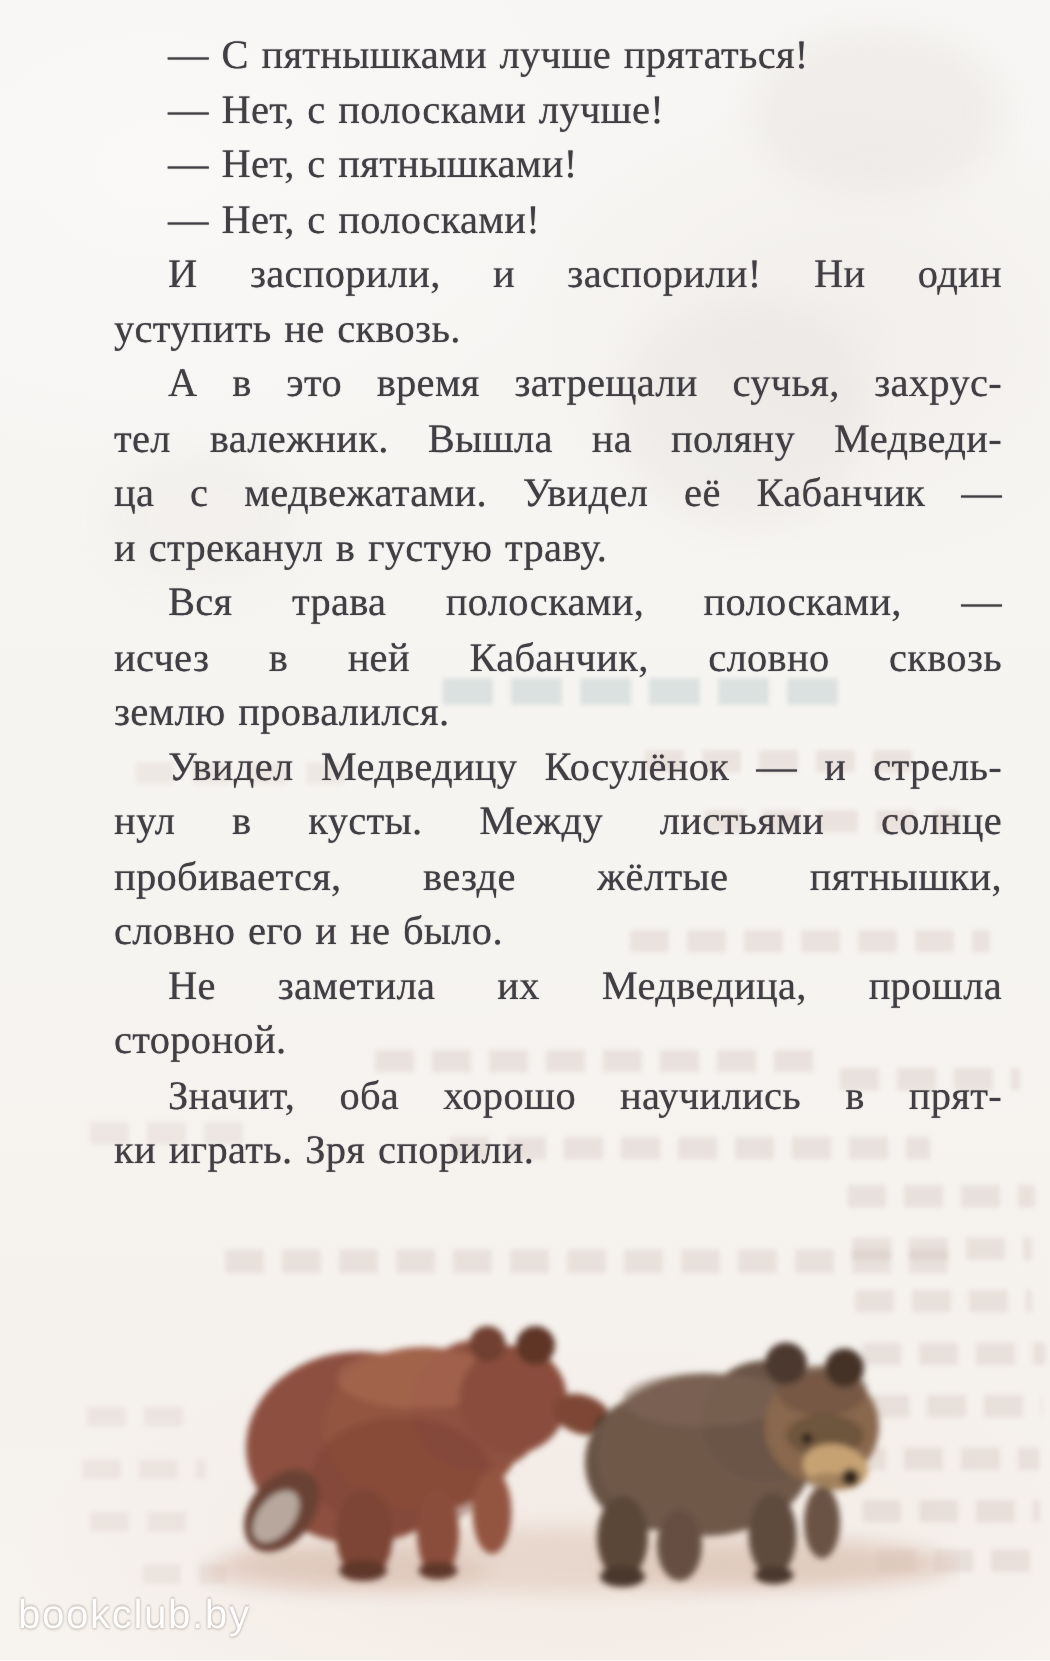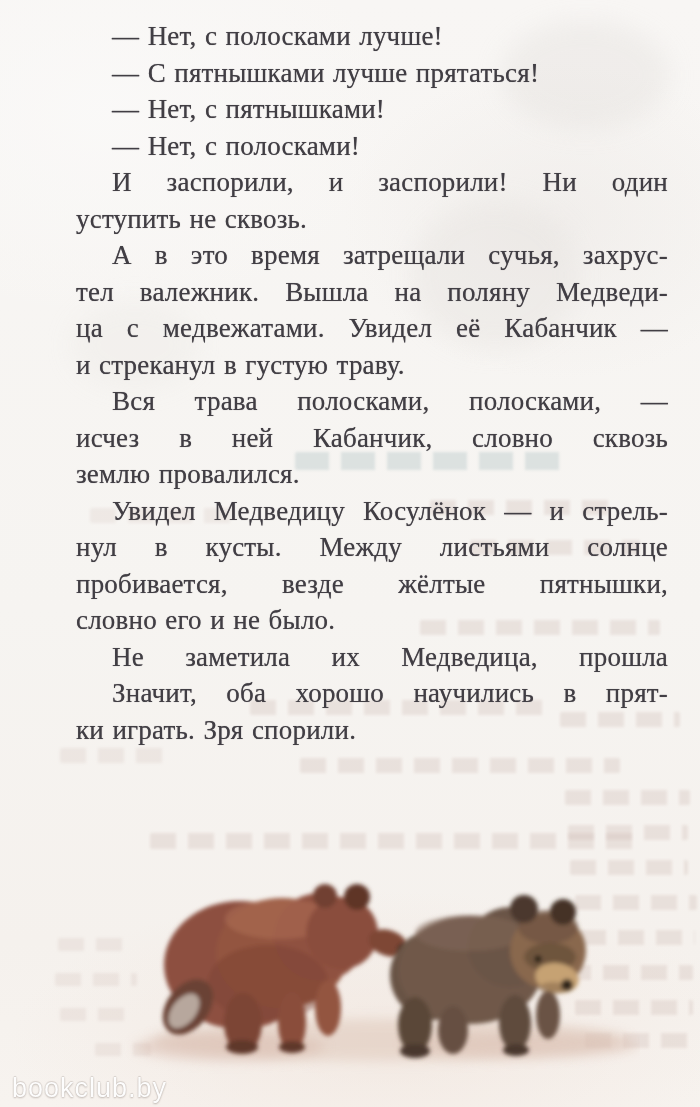--- a/index.html
+++ b/index.html
@@ -28,21 +28,20 @@
   .gblue  { height:18px; background:repeating-linear-gradient(90deg, rgba(148,174,177,.5) 0 34px, rgba(148,174,177,0) 34px 46px); }
   .gblob  { filter:blur(12px); border-radius:50%; }
   
   .bears { position:absolute; left:120px; top:875px; }
   
   .watermark {
     position:absolute; left:12px; top:1061px;
     font-family:"Liberation Sans", sans-serif;
     font-size:27px; letter-spacing:1px; color:#fefefe; opacity:.97;
     text-shadow:0 1px 2px rgba(158,148,142,.6), 0 0 1px rgba(158,148,142,.55), 0 -1px 1px rgba(170,160,155,.35);
-    margin-top:12px;
   }
 </style>
 </head>
 <body>
 
 <div class="page">
 
   <div class="ghost gblob" style="left:500px;top:20px;width:170px;height:110px;background:rgba(221,217,213,.55);"></div>
   <div class="ghost gblob" style="left:410px;top:200px;width:170px;height:150px;background:rgba(223,219,215,.5);"></div>
   <div class="ghost gblob" style="left:70px;top:300px;width:130px;height:90px;background:rgba(228,224,220,.4);"></div>
@@ -63,38 +62,39 @@
   <div class="ghost gtext" style="left:580px;top:930px;width:115px;"></div>
   <div class="ghost gtext" style="left:565px;top:965px;width:128px;"></div>
   <div class="ghost gtext" style="left:575px;top:1000px;width:118px;"></div>
   <div class="ghost gtext" style="left:585px;top:1033px;width:108px;"></div>
   <div class="ghost gtext" style="left:58px;top:938px;width:70px;height:13px;opacity:.4;"></div>
   <div class="ghost gtext" style="left:55px;top:973px;width:82px;height:13px;opacity:.4;"></div>
   <div class="ghost gtext" style="left:60px;top:1008px;width:74px;height:13px;opacity:.4;"></div>
   <div class="ghost gtext" style="left:95px;top:1043px;width:56px;height:13px;opacity:.4;"></div>
 
   <div class="text-block">
+      <div class="line indent">— С пятнышками лучше прятаться!</div>
       <div class="line indent">— Нет, с полосками лучше!</div>
-      <div class="line indent">— С пятнышками лучше прятаться!</div>
       <div class="line indent">— Нет, с пятнышками!</div>
       <div class="line indent">— Нет, с полосками!</div>
       <div class="line indent j">И заспорили, и заспорили! Ни один</div>
       <div class="line">уступить не сквозь.</div>
       <div class="line indent j">А в это время затрещали сучья, захрус-</div>
       <div class="line j">тел валежник. Вышла на поляну Медведи-</div>
       <div class="line j">ца с медвежатами. Увидел её Кабанчик —</div>
       <div class="line">и стреканул в густую траву.</div>
       <div class="line indent j">Вся трава полосками, полосками, —</div>
       <div class="line j">исчез в ней Кабанчик, словно сквозь</div>
       <div class="line">землю провалился.</div>
       <div class="line indent j">Увидел Медведицу Косулёнок — и стрель-</div>
       <div class="line j">нул в кусты. Между листьями солнце</div>
       <div class="line j">пробивается, везде жёлтые пятнышки,</div>
       <div class="line">словно его и не было.</div>
       <div class="line indent j">Не заметила их Медведица, прошла</div>
+      <div class="line">стороной.</div>
       <div class="line indent j">Значит, оба хорошо научились в прят-</div>
       <div class="line">ки играть. Зря спорили.</div>
     </div>
 
   <svg class="bears" width="520" height="200" viewBox="0 0 520 200" xmlns="http://www.w3.org/2000/svg">
     <defs>
       <filter id="soft" x="-30%" y="-30%" width="160%" height="160%">
           <feGaussianBlur stdDeviation="2.2"></feGaussianBlur>
         </filter>
       <filter id="soft2" x="-50%" y="-50%" width="200%" height="200%">

